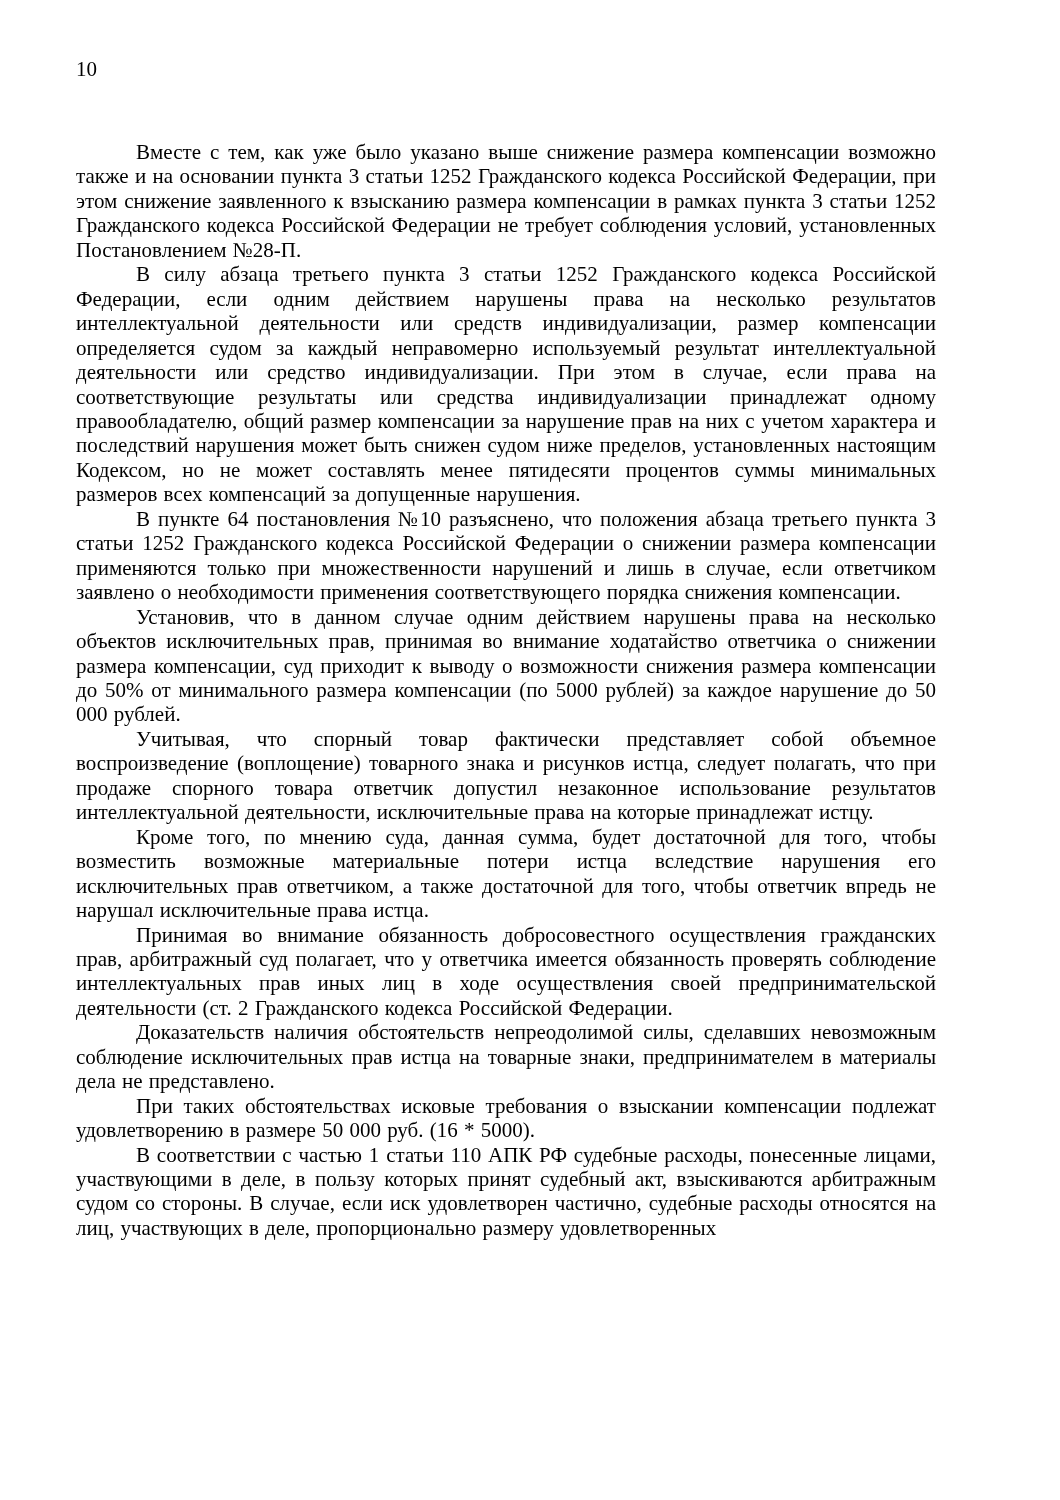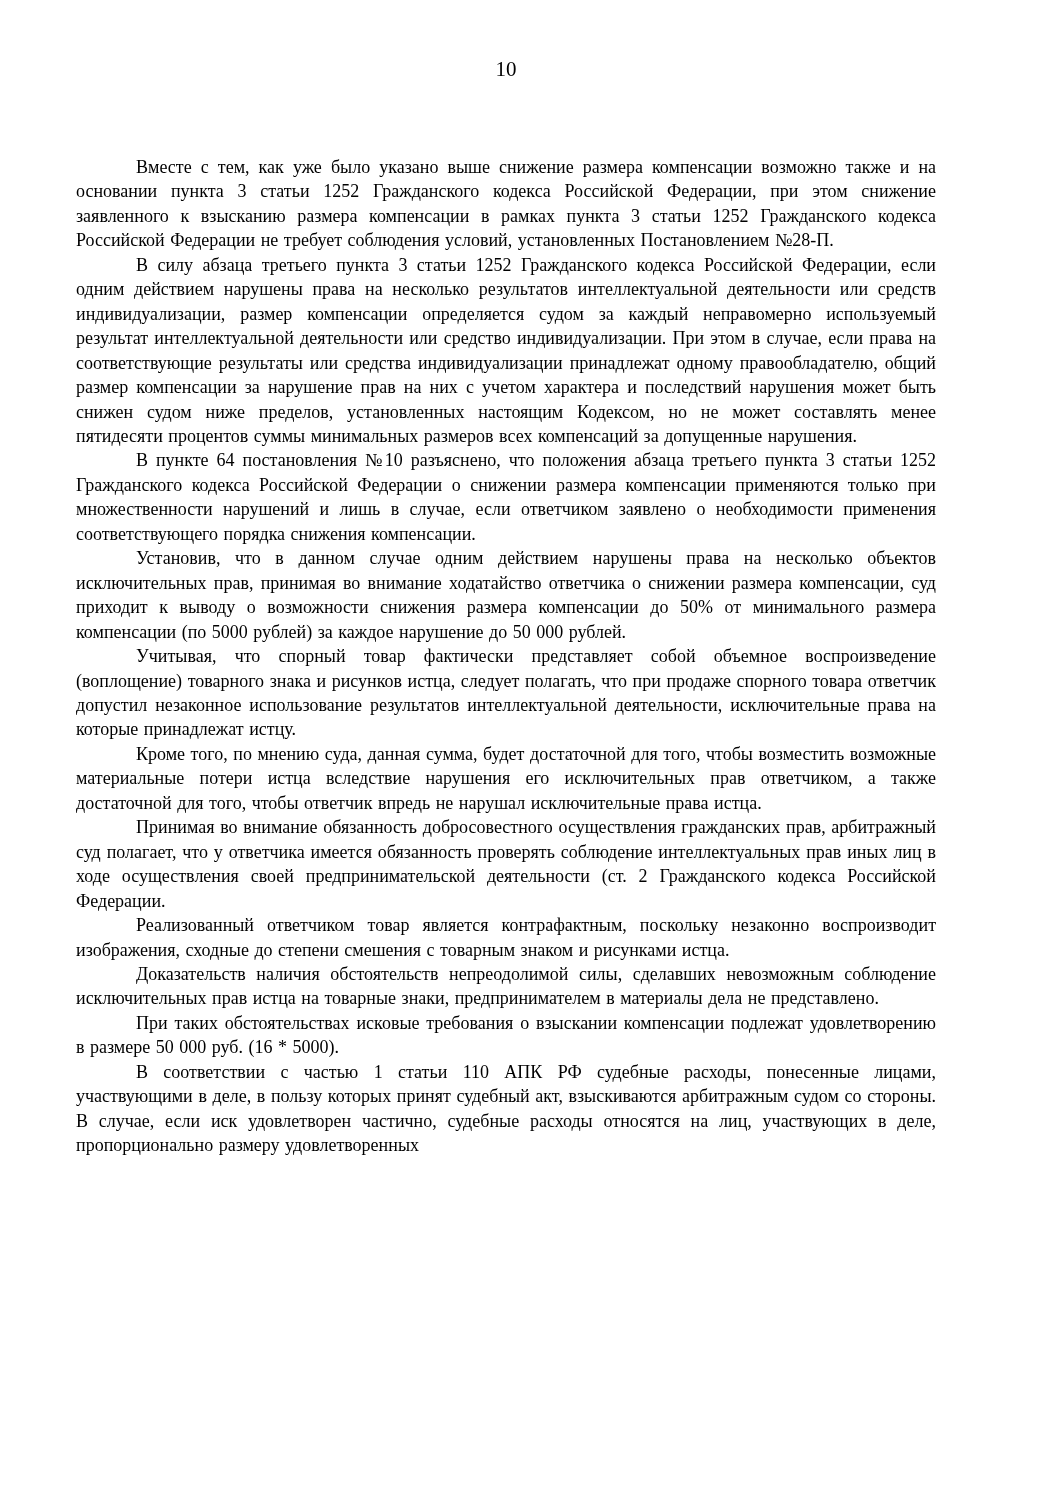--- a/index.html
+++ b/index.html
@@ -15,27 +15,26 @@
     overflow: hidden;
   }
   .sheet {
     box-sizing: border-box;
     width: 1060px;
     height: 1500px;
     padding: 57px 124px 0 76px;
     background: #ffffff;
   }
   .page-number {
-    text-align: center;
     font-size: 21px;
     line-height: 24px;
   }
   .body-text {
-    margin-top: 74px;
-    font-size: 18px;
+    margin-top: 59px;
+    font-size: 21px;
     line-height: 24.45px;
     text-align: justify;
     hyphens: none;
   }
   .body-text p {
     margin: 0;
     padding: 0;
     text-indent: 60px;
     word-spacing: 1px;
   }
@@ -47,18 +46,17 @@
   <div class="page-number">10</div>
 
   <div class="body-text">
     <p>Вместе с тем, как уже было указано выше снижение размера компенсации возможно также и на основании пункта 3 статьи 1252 Гражданского кодекса Российской Федерации, при этом снижение заявленного к взысканию размера компенсации в рамках пункта 3 статьи 1252 Гражданского кодекса Российской Федерации не требует соблюдения условий, установленных Постановлением №28-П.</p>
     <p>В силу абзаца третьего пункта 3 статьи 1252 Гражданского кодекса Российской Федерации, если одним действием нарушены права на несколько результатов интеллектуальной деятельности или средств индивидуализации, размер компенсации определяется судом за каждый неправомерно используемый результат интеллектуальной деятельности или средство индивидуализации. При этом в случае, если права на соответствующие результаты или средства индивидуализации принадлежат одному правообладателю, общий размер компенсации за нарушение прав на них с учетом характера и последствий нарушения может быть снижен судом ниже пределов, установленных настоящим Кодексом, но не может составлять менее пятидесяти процентов суммы минимальных размеров всех компенсаций за допущенные нарушения.</p>
     <p>В пункте 64 постановления №10 разъяснено, что положения абзаца третьего пункта 3 статьи 1252 Гражданского кодекса Российской Федерации о снижении размера компенсации применяются только при множественности нарушений и лишь в случае, если ответчиком заявлено о необходимости применения соответствующего порядка снижения компенсации.</p>
     <p>Установив, что в данном случае одним действием нарушены права на несколько объектов исключительных прав, принимая во внимание ходатайство ответчика о снижении размера компенсации, суд приходит к выводу о возможности снижения размера компенсации до 50% от минимального размера компенсации (по 5000 рублей) за каждое нарушение до 50 000 рублей.</p>
     <p>Учитывая, что спорный товар фактически представляет собой объемное воспроизведение (воплощение) товарного знака и рисунков истца, следует полагать, что при продаже спорного товара ответчик допустил незаконное использование результатов интеллектуальной деятельности, исключительные права на которые принадлежат истцу.</p>
     <p>Кроме того, по мнению суда, данная сумма, будет достаточной для того, чтобы возместить возможные материальные потери истца вследствие нарушения его исключительных прав ответчиком, а также достаточной для того, чтобы ответчик впредь не нарушал исключительные права истца.</p>
     <p>Принимая во внимание обязанность добросовестного осуществления гражданских прав, арбитражный суд полагает, что у ответчика имеется обязанность проверять соблюдение интеллектуальных прав иных лиц в ходе осуществления своей предпринимательской деятельности (ст. 2 Гражданского кодекса Российской Федерации.</p>
-    <p>Реализованный ответчиком товар является контрафактным, поскольку незаконно воспроизводит изображения, сходные до степени смешения с товарным знаком и рисунками истца.</p>
     <p>Доказательств наличия обстоятельств непреодолимой силы, сделавших невозможным соблюдение исключительных прав истца на товарные знаки, предпринимателем в материалы дела не представлено.</p>
     <p>При таких обстоятельствах исковые требования о взыскании компенсации подлежат удовлетворению в размере 50 000 руб. (16 * 5000).</p>
     <p>В соответствии с частью 1 статьи 110 АПК РФ судебные расходы, понесенные лицами, участвующими в деле, в пользу которых принят судебный акт, взыскиваются арбитражным судом со стороны. В случае, если иск удовлетворен частично, судебные расходы относятся на лиц, участвующих в деле, пропорционально размеру удовлетворенных</p>
   </div>
 </div>
 
 </body></html>

